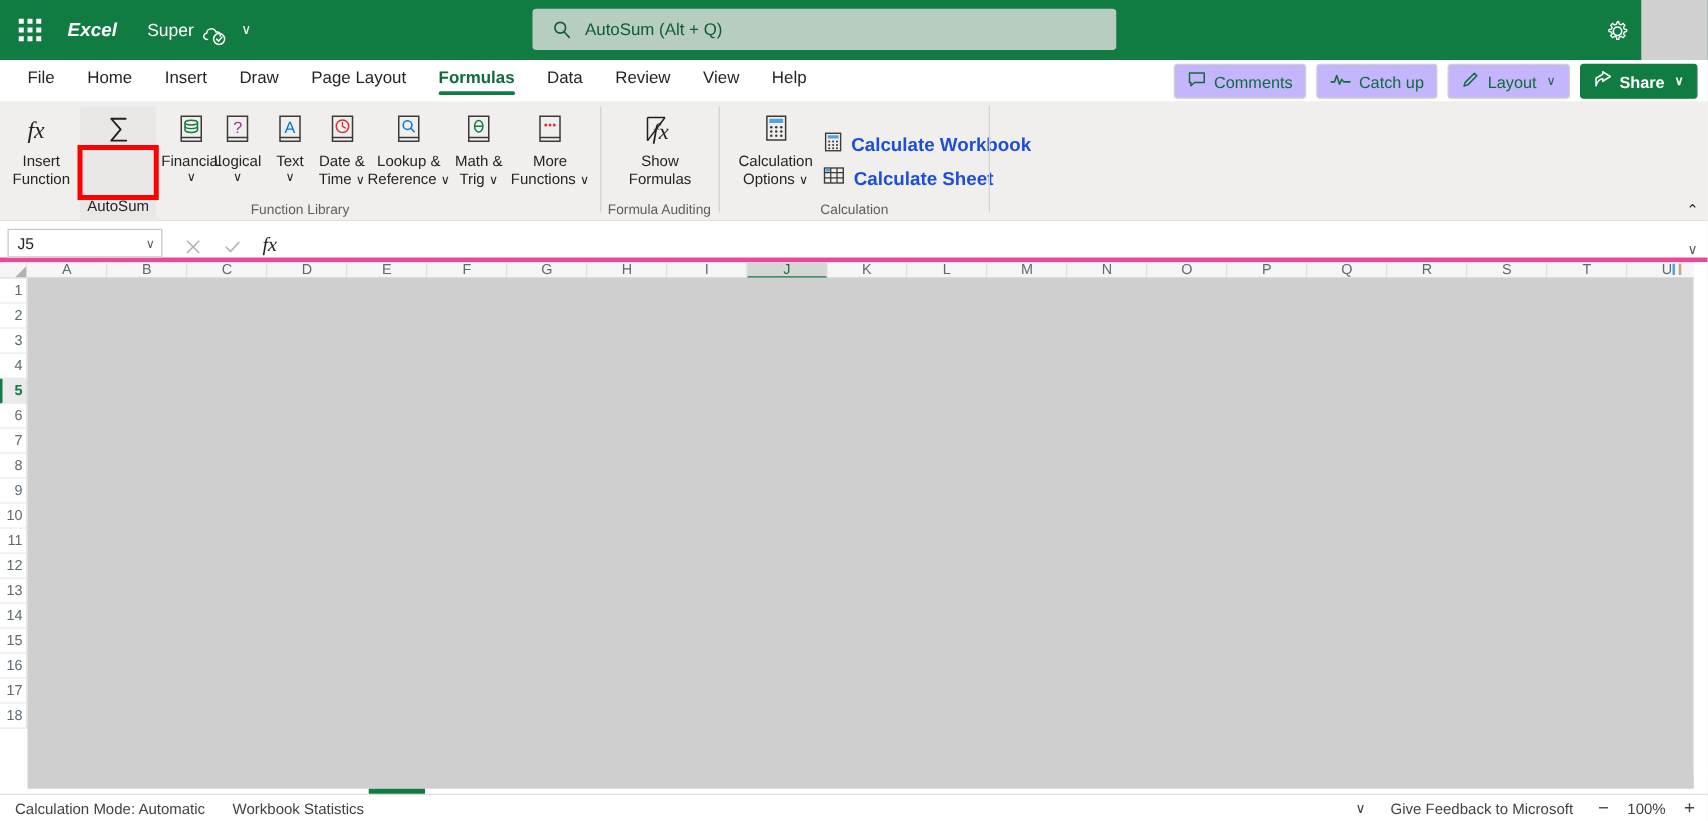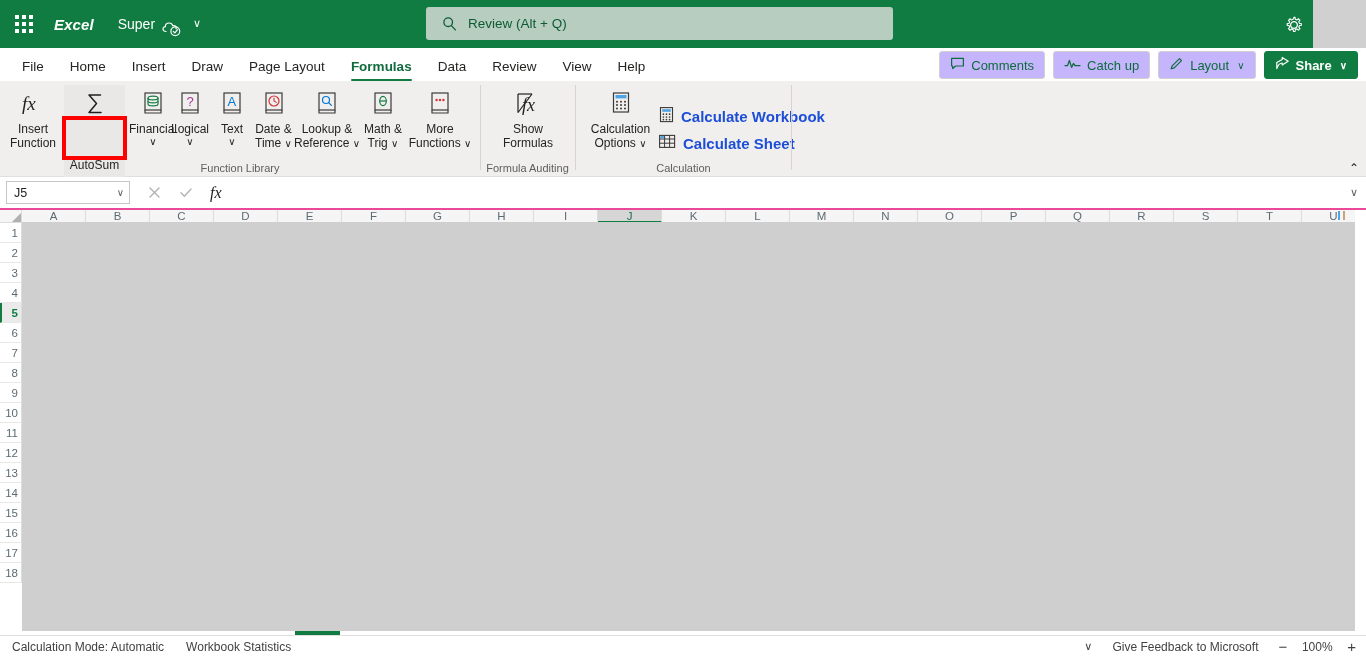--- a/index.html
+++ b/index.html
@@ -54,21 +54,21 @@
   }
   .title-right-gray {
     position: absolute; left: 1313px; top: 0; width: 53px; height: 48px;
     background: #d0d0d0;
   }
 
   
   .tabstrip {
     position: absolute; left: 0; top: 48px; width: 1366px; height: 33px;
     background: #ffffff;
-    display: flex; align-items: flex-end;
+    display: flex; align-items: center;
   }
   .tab {
     font-size: 13.5px; color: #252423; padding: 0 13px 7px 13px;
     cursor: pointer; position: relative; white-space: nowrap;
   }
   .tab:first-child { margin-left: 9px; }
   .tab.active { color: #0f6b3d; font-weight: bold; }
   .tab.active::after {
     content: ""; position: absolute; left: 13px; right: 13px; bottom: 0;
     height: 2.5px; background: #107c41; border-radius: 2px;
@@ -124,22 +124,22 @@
     border: 4px solid #ff0000; z-index: 30; pointer-events: none;
   }
   .ribbon-collapse {
     position: absolute; right: 7px; bottom: 3px; font-size: 12px;
     color: #252423; cursor: pointer; line-height: 10px;
   }
 
   
   .fbar {
     position: absolute; left: 0; top: 177px; width: 1366px; height: 33px;
-    background: #ffffff; display: flex; align-items: center;
-    border-bottom: 2px solid #ec4899;
+    background: #ffffff; display: flex; align-items: flex-end;
+    border-bottom: 4px solid #ec4899;
   }
   .namebox {
     margin-left: 6px; width: 124px; height: 23px;
     border: 1px solid #c8c6c4; background: #ffffff;
     display: flex; align-items: center; justify-content: space-between;
     padding: 0 5px 0 7px; cursor: pointer;
   }
   .namebox .v { font-size: 12.5px; color: #252423; }
   .namebox .c { font-size: 10px; color: #605e5c; }
   .fbtns { display: flex; align-items: center; margin-left: 16px; gap: 16px; }
@@ -263,21 +263,21 @@
   </span>
   <span class="file-chevron">∨</span>
 
   <div class="searchbox">
     <span class="mag">
       <svg width="15" height="15" viewBox="0 0 15 15">
         <circle cx="6.2" cy="6.2" r="4.3" fill="none" stroke="#0d5b33" stroke-width="1.3"></circle>
         <line x1="9.4" y1="9.6" x2="13.4" y2="13.9" stroke="#0d5b33" stroke-width="1.3" stroke-linecap="round"></line>
       </svg>
     </span>
-    <span class="ph">Review (Alt + Q)</span>
+    <span class="ph">AutoSum (Alt + Q)</span>
   </div>
 
   <div class="gear-btn">
     <svg width="20" height="20" viewBox="0 0 20 20">
       <path d="M10 6.6 A3.4 3.4 0 1 0 10 13.4 A3.4 3.4 0 1 0 10 6.6 Z" fill="none" stroke="#ffffff" stroke-width="1.25"></path>
       <path d="M10 2.4 L11 2.4 L11.35 4.3 L12.9 4.95 L14.4 3.75 L15.9 5.25 L14.8 6.8 L15.45 8.35 L17.3 8.7 L17.3 10.2 L15.45 10.6 L14.8 12.15 L15.95 13.65 L14.45 15.15 L12.9 14 L11.35 14.65 L11 16.5 L9.5 16.5 L9.1 14.65 L7.55 14 L6.05 15.15 L4.55 13.65 L5.7 12.15 L5.05 10.6 L3.2 10.2 L3.2 8.7 L5.05 8.35 L5.7 6.8 L4.55 5.3 L6.05 3.8 L7.55 4.95 L9.1 4.3 Z" fill="none" stroke="#ffffff" stroke-width="1.1"></path>
     </svg>
   </div>
   <div class="title-right-gray"></div>
 </div>

